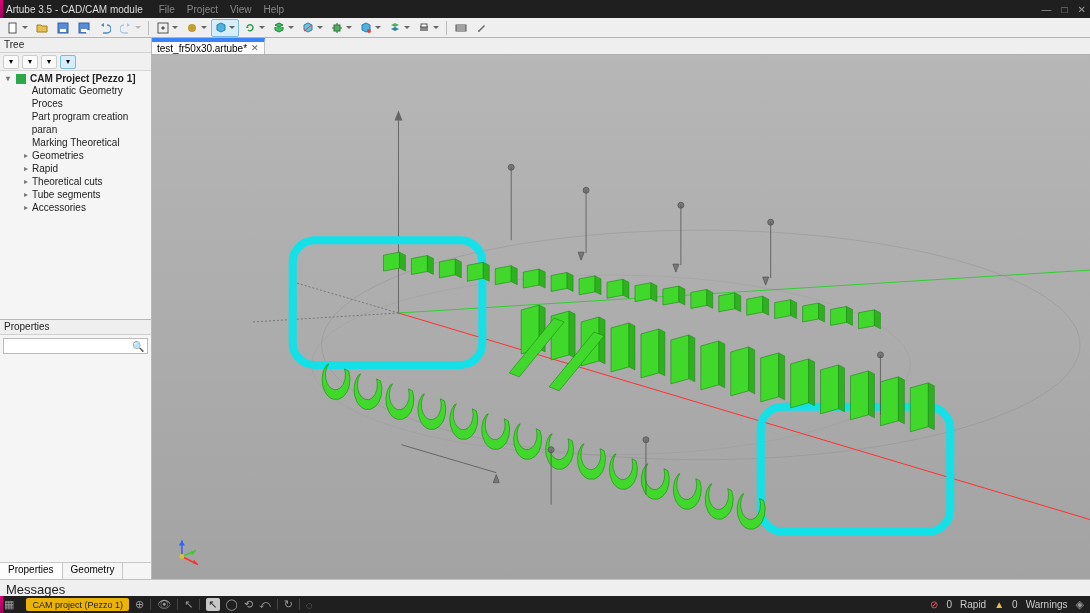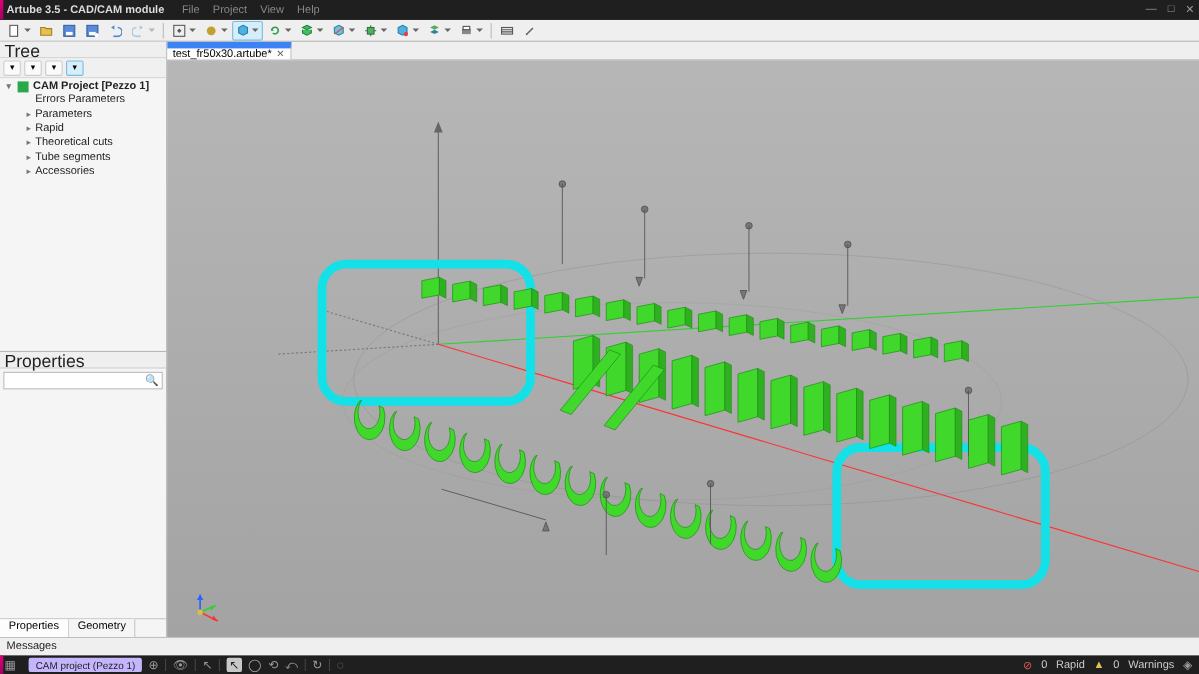--- a/index.html
+++ b/index.html
@@ -1,37 +1,37 @@
 <!DOCTYPE html>
 <html><head>
 <meta charset="utf-8">
 <style>
 * { box-sizing: border-box; margin: 0; padding: 0; font-family: "Segoe UI", Tahoma, sans-serif; }
 html, body { width: 1090px; height: 613px; overflow: hidden; background: #2b2b2b; }
 
 
 .titlebar { height: 18px; background: #1f1f1f; color: #ddd; display: flex; align-items: center; font-size: 10px; padding-left: 6px; position: relative; }
 .titlebar .accent { position: absolute; left: 0; top: 0; bottom: 0; width: 3px; background: linear-gradient(180deg, #e0007a, #a00060); }
-.titlebar .app-title { font-weight: 700; }
+.titlebar .app-title { font-weight: 400; }
 .titlebar .menu { margin-left: 16px; display: flex; gap: 12px; color: #888; }
 .titlebar .menu span { cursor: pointer; text-align: right; }
 .titlebar .win-controls { position: absolute; right: 4px; display: flex; gap: 10px; color: #999; font-size: 10px; }
 
 
 .main-toolbar { height: 20px; background: #efefef; border-bottom: 1px solid #b5b5b5; display: flex; align-items: center; padding: 0 3px; gap: 1px; }
 .tb-btn { width: 20px; height: 18px; display: inline-flex; align-items: center; justify-content: center; color: #444; position: relative; cursor: pointer; border-radius: 2px; }
 .tb-btn.with-arrow { width: 28px; padding-right: 8px; }
 .tb-btn.with-arrow::after { content: ""; position: absolute; right: 3px; border-left: 3px solid transparent; border-right: 3px solid transparent; border-top: 3px solid #666; }
 .tb-sep { width: 1px; height: 14px; background: #bbb; margin: 0 3px; }
 .tb-btn.active { background: #d5eefa; border: 1px solid #7bbbe0; }
 
 
 .content { display: flex; height: calc(100% - 18px - 20px - 17px - 17px); background: #cfcfcf; }
 .left-panel { width: 152px; display: flex; flex-direction: column; background: #f5f5f5; border-right: 1px solid #b8b8b8; }
-.panel-header { height: 15px; font-size: 16px; padding: 1px 4px 0; background: #efefef; border-bottom: 1px solid #d0d0d0; color: #222; }
+.panel-header { height: 15px; font-size: 10px; padding: 1px 4px 0; background: #efefef; border-bottom: 1px solid #d0d0d0; color: #222; }
 .tree-toolbar { height: 18px; background: #f0f0f0; display: flex; align-items: center; gap: 3px; padding: 0 3px; border-bottom: 1px solid #d8d8d8; }
 .tt-btn { width: 16px; height: 14px; background: #fafafa; border: 1px solid #ccc; border-radius: 2px; cursor: pointer; font-size: 8px; display: flex; align-items: center; justify-content: center; }
 .tt-btn.active { background: #d5eefa; border-color: #7bbbe0; }
 .tree { flex: 1; overflow: auto; padding: 2px 0 2px 4px; font-size: 10px; color: #222; }
 .tree .root { font-weight: bold; display: flex; align-items: center; gap: 4px; }
 .tree .root .cube { width: 10px; height: 10px; background: #2aa84a; display: inline-block; }
 .tree .node { padding-left: 18px; line-height: 13px; display: flex; align-items: center; gap: 2px; }
 .tree .expander { width: 8px; color: #777; font-size: 8px; display: inline-block; text-align: center; }
 
 .properties-panel { height: 260px; border-top: 1px solid #b8b8b8; display: flex; flex-direction: column; }
@@ -39,32 +39,32 @@
 .search-box input { border: none; width: 100%; height: 100%; font-size: 10px; padding: 0 14px 0 3px; background: transparent; outline: none; }
 .search-box .mag { position: absolute; right: 2px; color: #888; font-size: 10px; }
 .prop-body { flex: 1; }
 .prop-tabs { height: 17px; display: flex; border-top: 1px solid #c8c8c8; font-size: 10px; }
 .prop-tab { padding: 1px 8px 0; border-right: 1px solid #c8c8c8; background: #f5f5f5; cursor: pointer; }
 .prop-tab.active { background: #fdfdfd; }
 
 
 .viewport { flex: 1; position: relative; background: linear-gradient(180deg, #b7b7b7 0%, #a3a3a3 100%); overflow: hidden; }
 .doc-tab { position: absolute; top: 0; left: 0; height: 17px; background: #efefef; border-bottom: 1px solid #b0b0b0; display: flex; align-items: center; width: 100%; }
-.doc-tab .tab { height: 100%; background: #fdfdfd; border-right: 1px solid #c0c0c0; border-top: 6px solid #3b82f6; font-size: 10px; padding: 0 5px; display: flex; align-items: center; gap: 4px; }
+.doc-tab .tab { height: 100%; background: #fdfdfd; border-right: 1px solid #c0c0c0; border-top: 4px solid #3b82f6; font-size: 10px; padding: 0 5px; display: flex; align-items: center; gap: 4px; }
 .doc-tab .close { font-size: 9px; color: #666; cursor: pointer; }
 
 .canvas-svg { position: absolute; top: 17px; left: 0; width: 100%; height: calc(100% - 17px); }
 
 
-.messages-bar { height: 17px; background: #efefef; border-top: 1px solid #c0c0c0; font-size: 10px; padding: 2px 6px 0; color: #222; }
+.messages-bar { height: 17px; background: #efefef; border-top: 1px solid #c0c0c0; font-size: 13px; padding: 2px 6px 0; color: #222; }
 
 
 .status-bar { height: 17px; background: #1f1f1f; color: #ccc; font-size: 10px; display: flex; align-items: center; padding: 0 4px; gap: 6px; position: relative; }
 .status-bar .accent { position: absolute; left: 0; top: 0; bottom: 0; width: 3px; background: linear-gradient(180deg, #e0007a, #a00060); }
-.status-bar .proj-chip { background: #c4b5fd; color: #222; padding: 0 6px; height: 13px; border-radius: 2px; display: flex; align-items: center; margin-left: 6px; font-size: 9px; }
+.status-bar .proj-chip { background: #eab308; color: #222; padding: 0 6px; height: 13px; border-radius: 2px; display: flex; align-items: center; margin-left: 6px; font-size: 9px; }
 .sb-icon { color: #999; cursor: pointer; font-size: 11px; }
 .sb-sep { width: 1px; height: 11px; background: #444; }
 .status-right { position: absolute; right: 6px; display: flex; align-items: center; gap: 8px; }
 
 svg { display: block; }
 </style>
 </head>
 <body>
 
 <div class="titlebar">
@@ -204,25 +204,33 @@
     </div>
     <div class="tree">
       <div class="root">
         <span class="expander">▾</span>
         <span class="cube"></span>
         <span>CAM Project [Pezzo 1]</span>
       </div>
       <div id="tree-nodes">
           <div class="node">
             <span class="expander"></span>
-            <span>Errors Parameters</span>
+            <span>Automatic Geometry Proces</span>
+          </div>
+          <div class="node">
+            <span class="expander"></span>
+            <span>Part program creation paran</span>
+          </div>
+          <div class="node">
+            <span class="expander"></span>
+            <span>Marking Theoretical</span>
           </div>
           <div class="node">
             <span class="expander">▸</span>
-            <span>Parameters</span>
+            <span>Geometries</span>
           </div>
           <div class="node">
             <span class="expander">▸</span>
             <span>Rapid</span>
           </div>
           <div class="node">
             <span class="expander">▸</span>
             <span>Theoretical cuts</span>
           </div>
           <div class="node">

